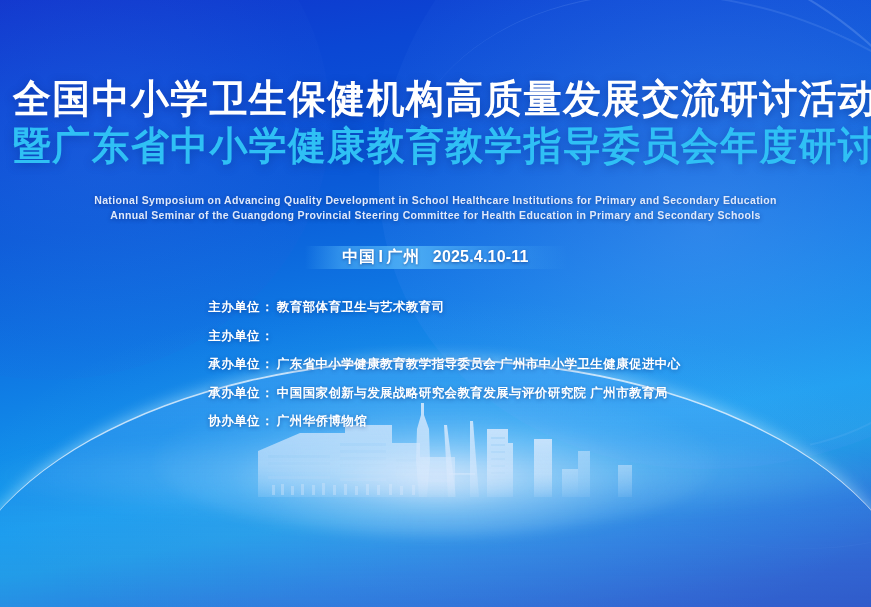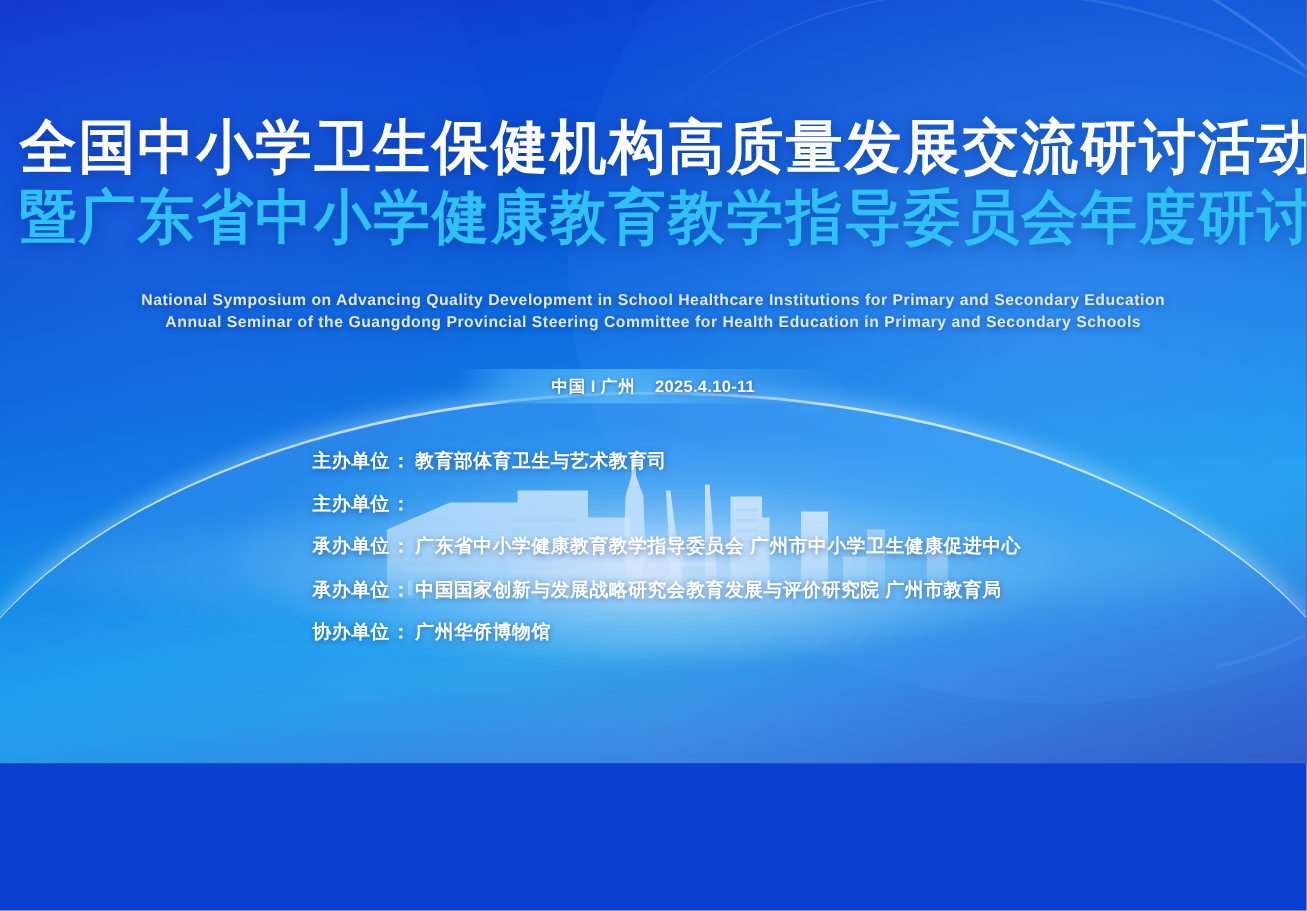--- a/index.html
+++ b/index.html
@@ -7,21 +7,21 @@
     padding: 0;
     background: #0a3fd0;
   }
   body {
     font-family: "Liberation Sans", "DejaVu Sans", sans-serif;
   }
 
   #poster {
     position: relative;
     width: 871px;
-    height: 509px;
+    height: 607px;
     overflow: hidden;
     background: linear-gradient(170deg,
         #1033cc 0%,
         #0b47d4 14%,
         #0a5bd8 32%,
         #0f7ae4 50%,
         #1290ea 62%,
         #18a2ef 70%,
         #1f9fe8 76%,
         #2b7ddd 85%,
@@ -185,21 +185,21 @@
     justify-content: center;
     background: linear-gradient(to right,
         rgba(60,160,240,0.00) 0%,
         rgba(72,170,244,0.62) 14%,
         rgba(86,184,248,0.82) 40%,
         rgba(70,165,242,0.46) 72%,
         rgba(55,140,235,0.00) 100%);
   }
   .meta-text {
     color: #ffffff;
-    font-size: 11px;
+    font-size: 16px;
     font-weight: bold;
     letter-spacing: 0.6px;
     white-space: nowrap;
     text-shadow: 0 1px 3px rgba(0,30,110,0.50);
   }
   .meta-text .sep { padding: 0 3px; }
   .meta-text .date { margin-left: 13px; letter-spacing: 0.2px; }
 
   .orgs {
     margin-top: 30px;

